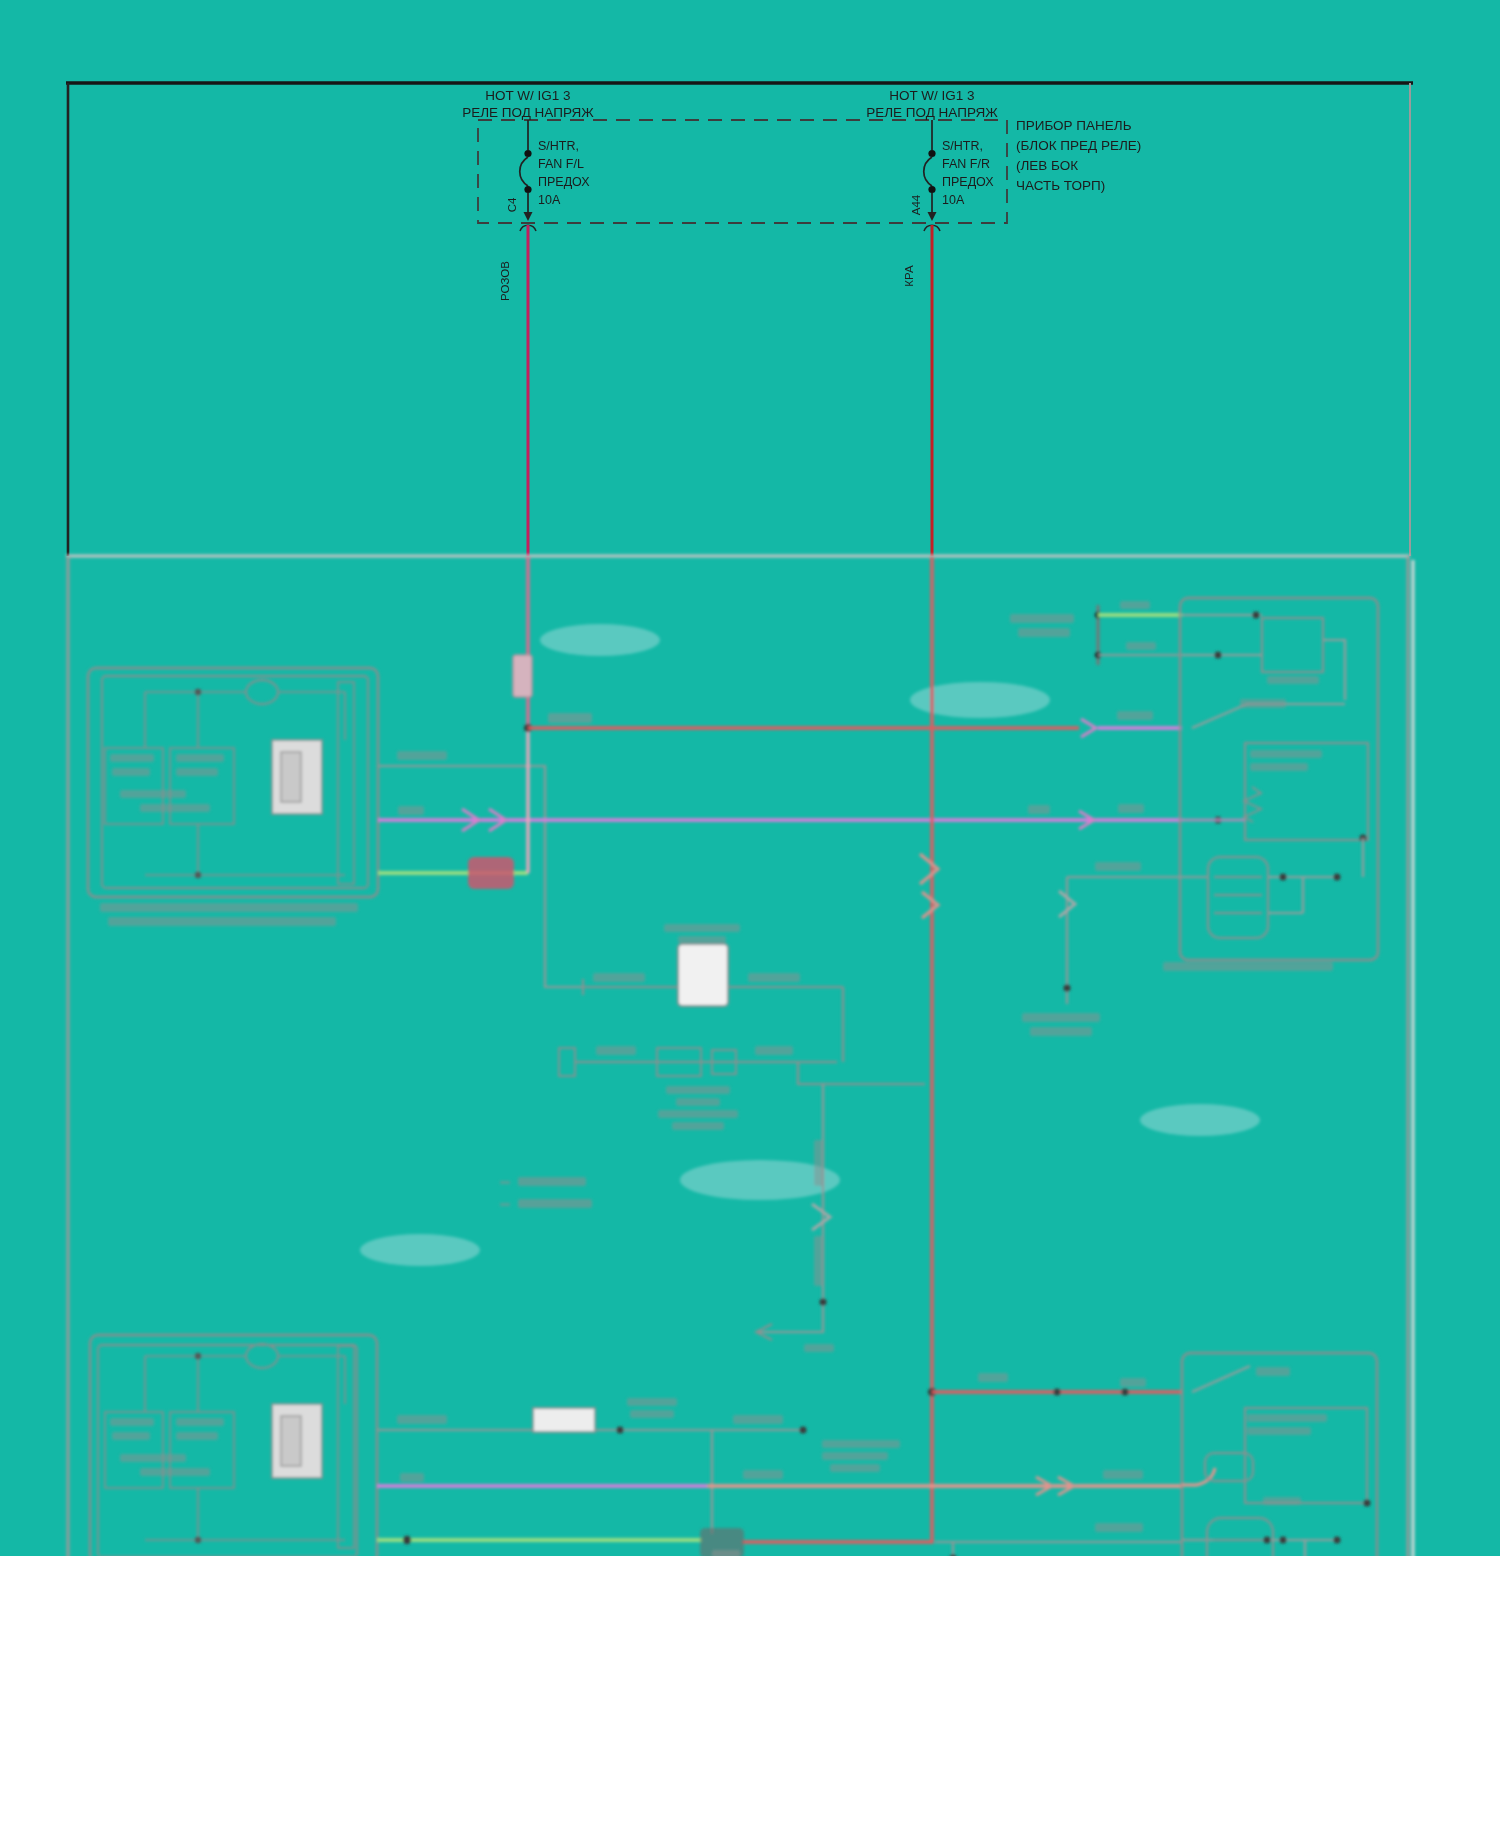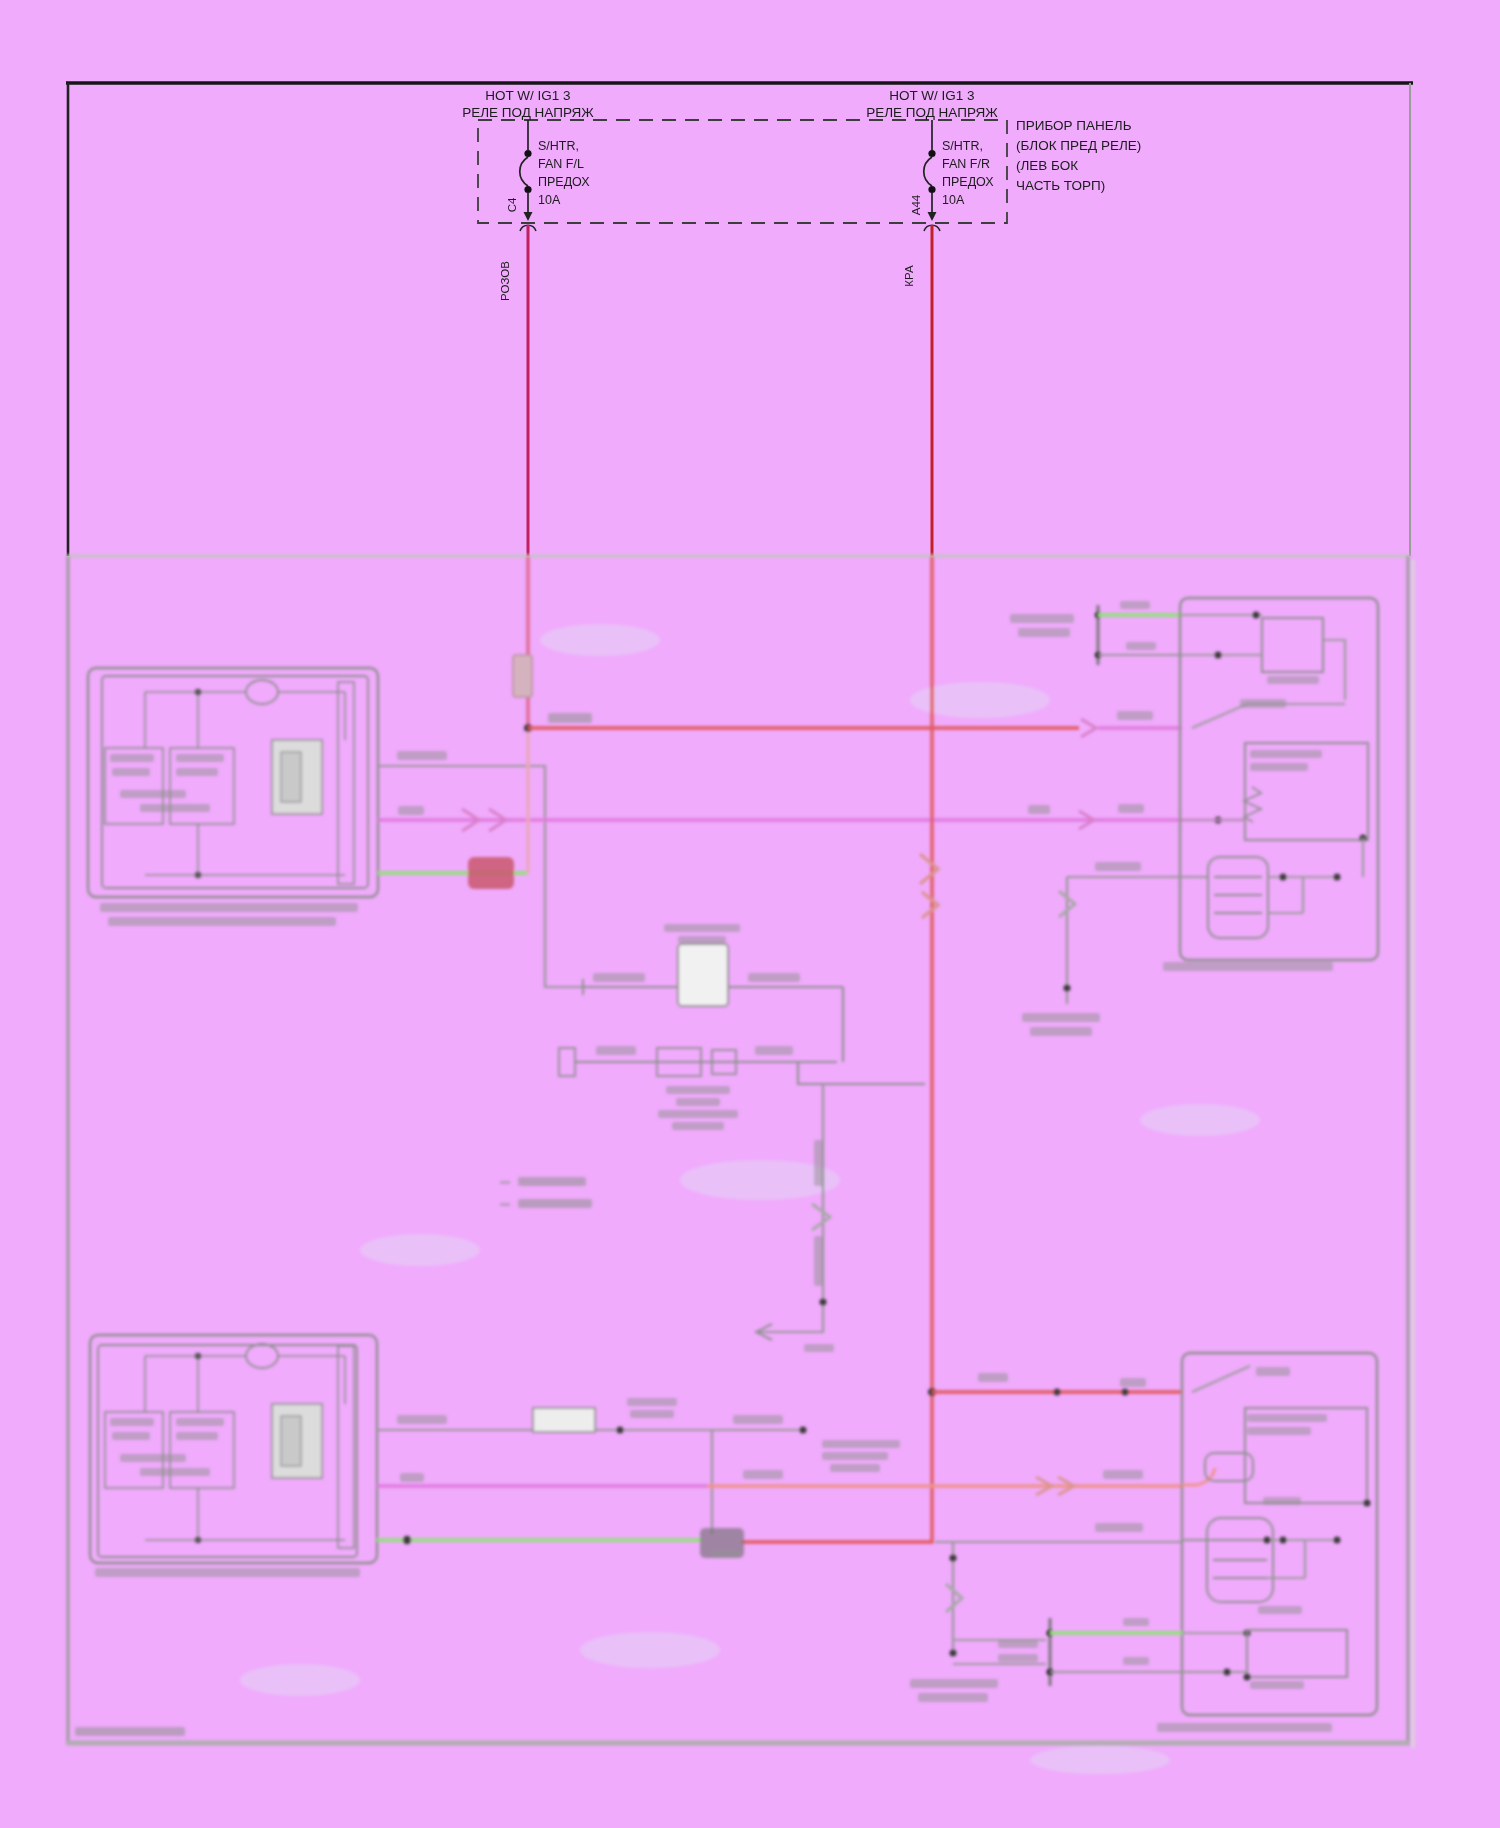--- a/index.html
+++ b/index.html
@@ -1,16 +1,16 @@
 <!DOCTYPE html>
 <html><head>
 <meta charset="utf-8">
 <style>
   html,body{margin:0;padding:0;background:#ffffff;}
-  .page{position:relative;width:1500px;height:1828px;background:#f0abfc;overflow:hidden;
+  .page{position:relative;width:1500px;height:1556px;background:#14b8a6;overflow:hidden;
         font-family:"Liberation Sans", sans-serif;}
   svg text{font-family:"Liberation Sans", sans-serif;fill:#1c1c1c;}
   .t13{font-size:13.5px;}
   .t12{font-size:12.5px;}
   .t11{font-size:11.5px;}
 </style>
 </head>
 <body>
 
 <div class="page">

